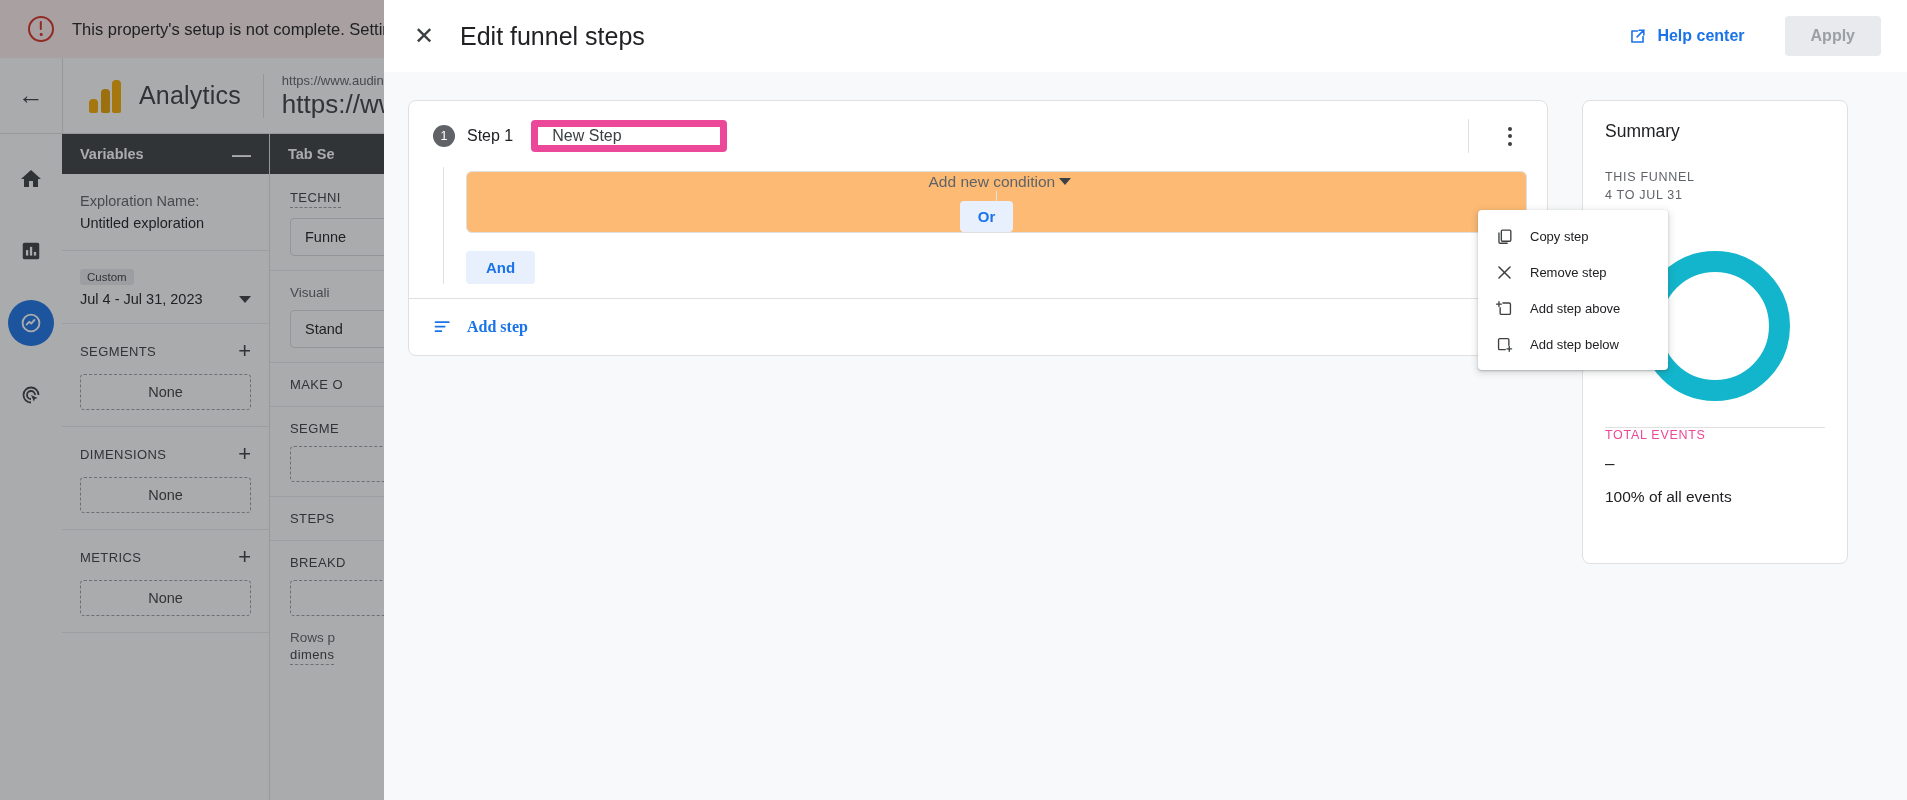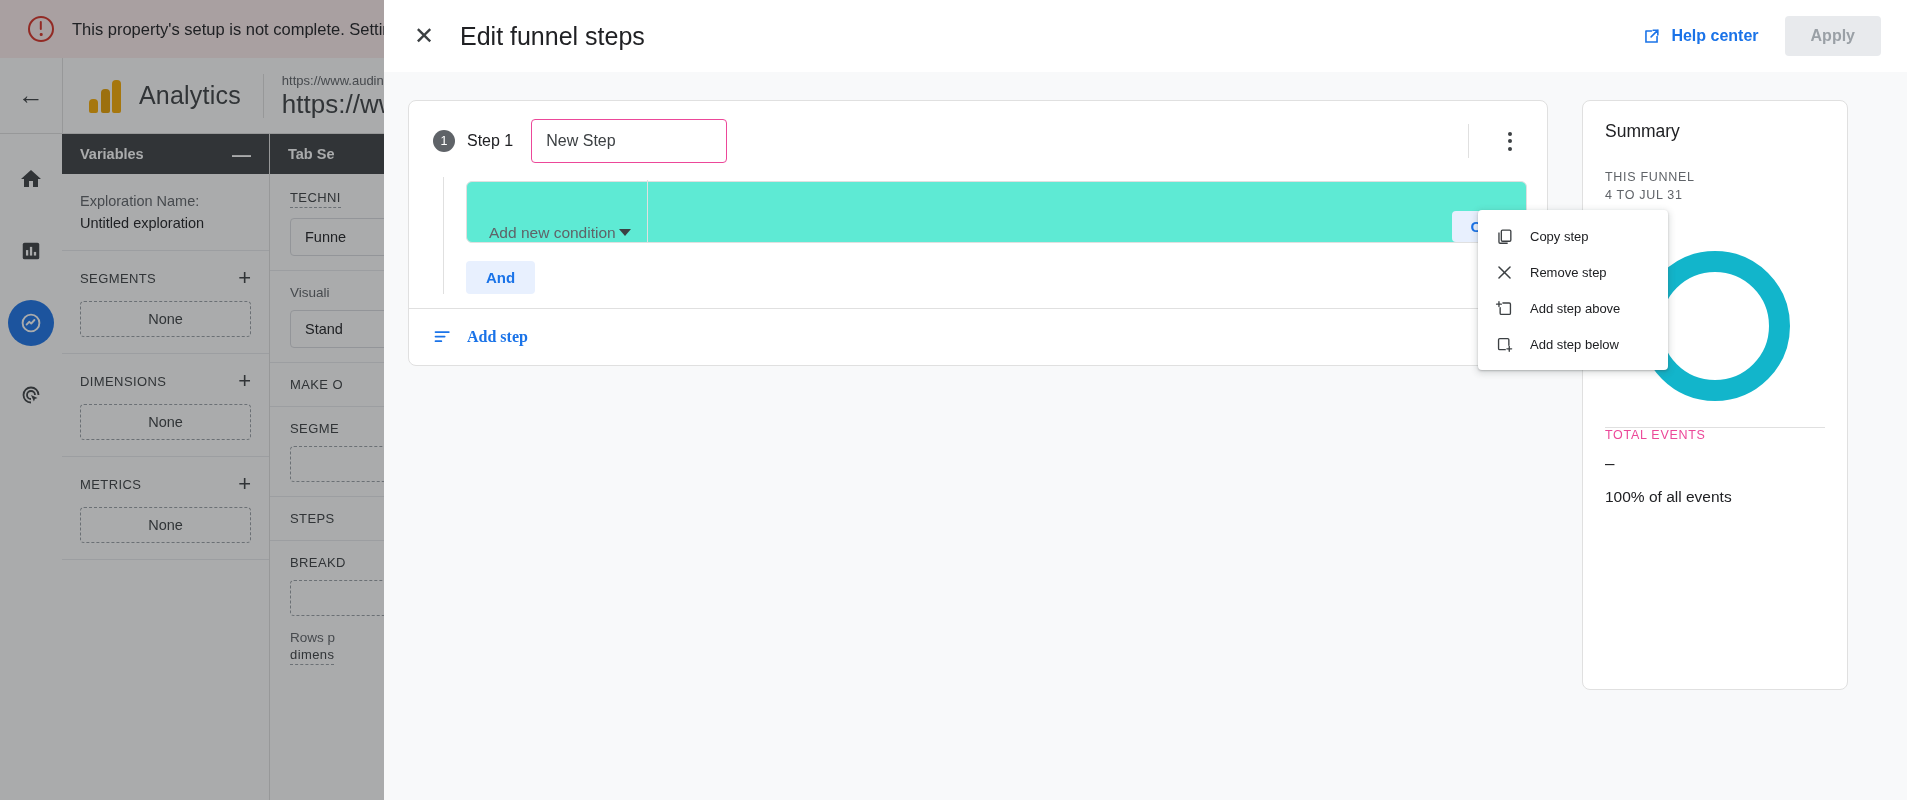--- a/index.html
+++ b/index.html
@@ -98,62 +98,62 @@
 
   
   #modal { position: absolute; left: 384px; top: 0; right: 0; bottom: 0;
     background: #f8f9fa; display: flex; flex-direction: column; }
   .modal-header { height: 72px; background: #fff; display: flex; align-items: center;
     padding: 0 26px 0 30px; flex: none; }
   .close-x { font-size: 24px; color: #3c4043; line-height: 1; width: 30px; }
   .modal-title { font-size: 25px; color: #202124; margin-left: 16px; }
   .header-spacer { flex: 1; }
   .help-link { display: flex; align-items: center; gap: 10px; color: #1a73e8;
-    font-size: 16px; font-weight: bold; margin-right: 26px; }
+    font-size: 16px; font-weight: bold; margin-right: 40px; }
   .apply-btn { background: #e8eaed; color: #9aa0a6; font-size: 16px; font-weight: bold;
     padding: 11px 26px; border-radius: 4px; border: none; }
 
   .modal-body { flex: 1; display: flex; padding: 28px 24px 0 24px; gap: 34px; position: relative; }
   .steps-pane { width: 1140px; flex: none; }
   .step-card { background: #fff; border: 1px solid #e0e0e0; border-radius: 8px; }
   .step-head { display: flex; align-items: center; padding: 18px 20px 14px 24px; }
   .step-num { width: 22px; height: 22px; border-radius: 50%; background: #5f6368;
     color: #fff; font-size: 12.5px; display: flex; align-items: center;
     justify-content: center; flex: none; }
   .step-label { font-size: 16px; color: #202124; margin-left: 12px; }
-  .step-input { margin-left: 18px; width: 196px; height: 44px; border: 1px solid #ec4899;
+  .step-input { margin-left: 18px; width: 196px; height: 32px; border: 7px solid #ec4899;
     border-radius: 4px; padding: 0 14px; font-size: 16px; color: #3c4043;
     font-family: "Liberation Sans", sans-serif; background: #fff; }
   .step-head-spacer { flex: 1; }
   .vrule { width: 1px; height: 34px; background: #e0e0e0; margin-right: 24px; }
   .kebab { width: 34px; height: 34px; display: flex; flex-direction: column;
     align-items: center; justify-content: center; gap: 3.5px; }
   .kebab i { width: 4px; height: 4px; border-radius: 50%; background: #3c4043; display: block; }
 
   .step-body { padding: 0 20px 14px 34px; position: relative; }
   .cond-wrap { border-left: 1px solid #e0e0e0; padding-left: 22px; padding-top: 4px; }
   .cond-row { border: 1px solid #e0e0e0; border-radius: 6px; height: 62px;
-    display: flex; align-items: flex-end; background: #5eead4; }
+    display: flex; align-items: center; background: #fdba74; flex-direction: column; }
   .cond-select { width: 180px; display: flex; align-items: center; justify-content: space-between;
     padding: 0 16px 0 22px; }
   .cond-select-text { font-size: 15.5px; color: #5f6368; line-height: 19px; }
   .cond-sep { width: 1px; height: 62px; background: #e0e0e0; }
   .cond-rest { flex: 1; display: flex; align-items: center; justify-content: flex-end;
     padding-right: 20px; }
   .or-chip { background: #e8f0fe; color: #1a73e8; font-size: 15px; font-weight: bold;
     padding: 7px 18px; border-radius: 4px; }
   .and-chip { background: #e8f0fe; color: #1a73e8; font-size: 15px; font-weight: bold;
     padding: 8px 20px; border-radius: 4px; display: inline-block; margin-top: 18px; }
   .add-step-row { border-top: 1px solid #e0e0e0; padding: 18px 24px;
     display: flex; align-items: center; gap: 14px; font-family: Liberation Serif, serif; }
   .add-step-text { color: #1a73e8; font-size: 16px; font-weight: bold; }
 
   
   .summary-card { width: 266px; flex: none; background: #fff; border: 1px solid #e0e0e0;
-    border-radius: 8px; padding: 20px 22px; height: 590px; }
+    border-radius: 8px; padding: 20px 22px; height: 464px; }
   .summary-title { font-size: 17.5px; color: #202124; }
   .summary-kicker { font-size: 12.5px; color: #5f6368; letter-spacing: .7px;
     line-height: 18px; margin-top: 26px; }
   .summary-sub { font-size: 15px; color: #202124; margin-top: 14px; }
   .donut-wrap { display: flex; justify-content: center; margin-top: 16px; }
   .donut { width: 150px; height: 150px; border-radius: 50%;
     border: 21px solid #12b5cb; }
   .summary-hr { border-top: 1px solid #e0e0e0; margin-top: 26px; }
   .tot-label { font-size: 12.5px; color: #ec4899; letter-spacing: .7px; }
   .tot-value { font-size: 17px; color: #202124; margin-top: 12px; }
@@ -232,20 +232,27 @@
     </div>
 
     <div class="var-col">
       <div class="col-head">
         <span>Variables</span>
         <span class="minus">—</span>
       </div>
       <div class="var-sec">
         <div class="var-label">Exploration Name:</div>
         <div class="var-value">Untitled exploration</div>
+      </div>
+      <div class="var-sec">
+        <div class="chip-custom">Custom</div>
+        <div class="date-row">
+          <span>Jul 4 - Jul 31, 2023</span>
+          <span class="caret"></span>
+        </div>
       </div>
       <div class="var-sec">
         <div class="sec-title-row">
           <span class="sec-title">SEGMENTS</span>
           <span class="plus">+</span>
         </div>
         <div class="drop-box">None</div>
       </div>
       <div class="var-sec">
         <div class="sec-title-row">

